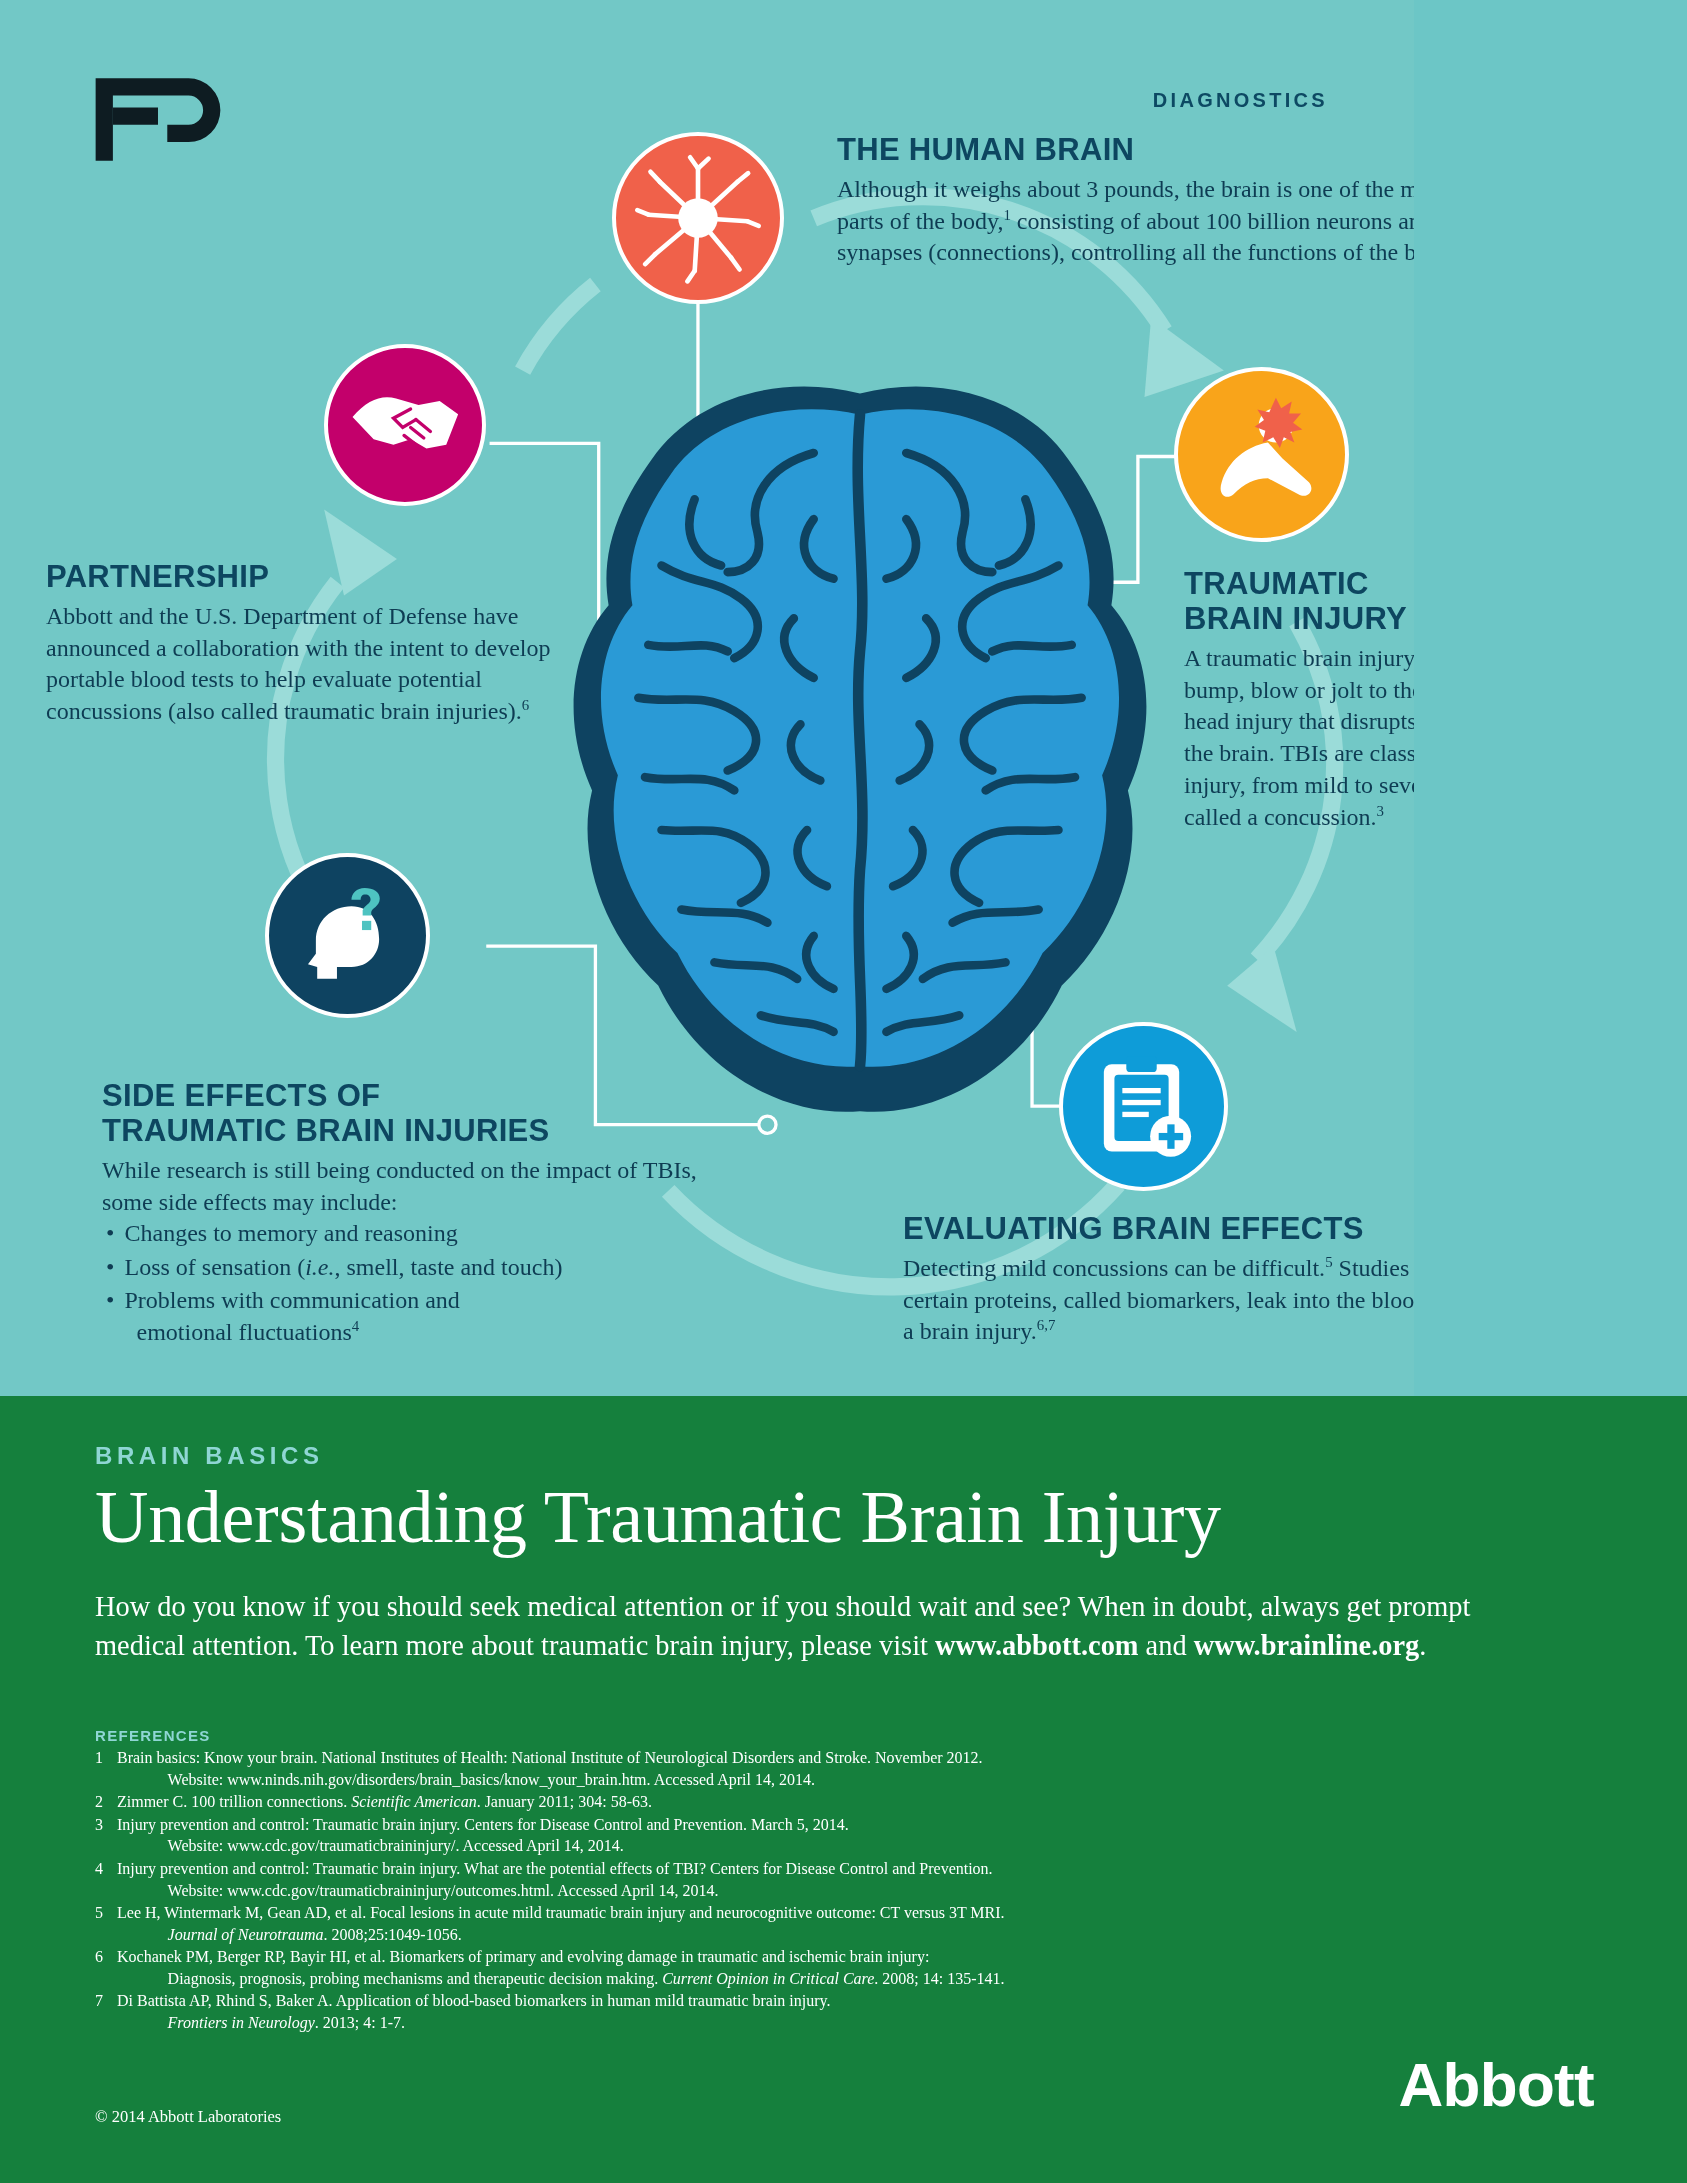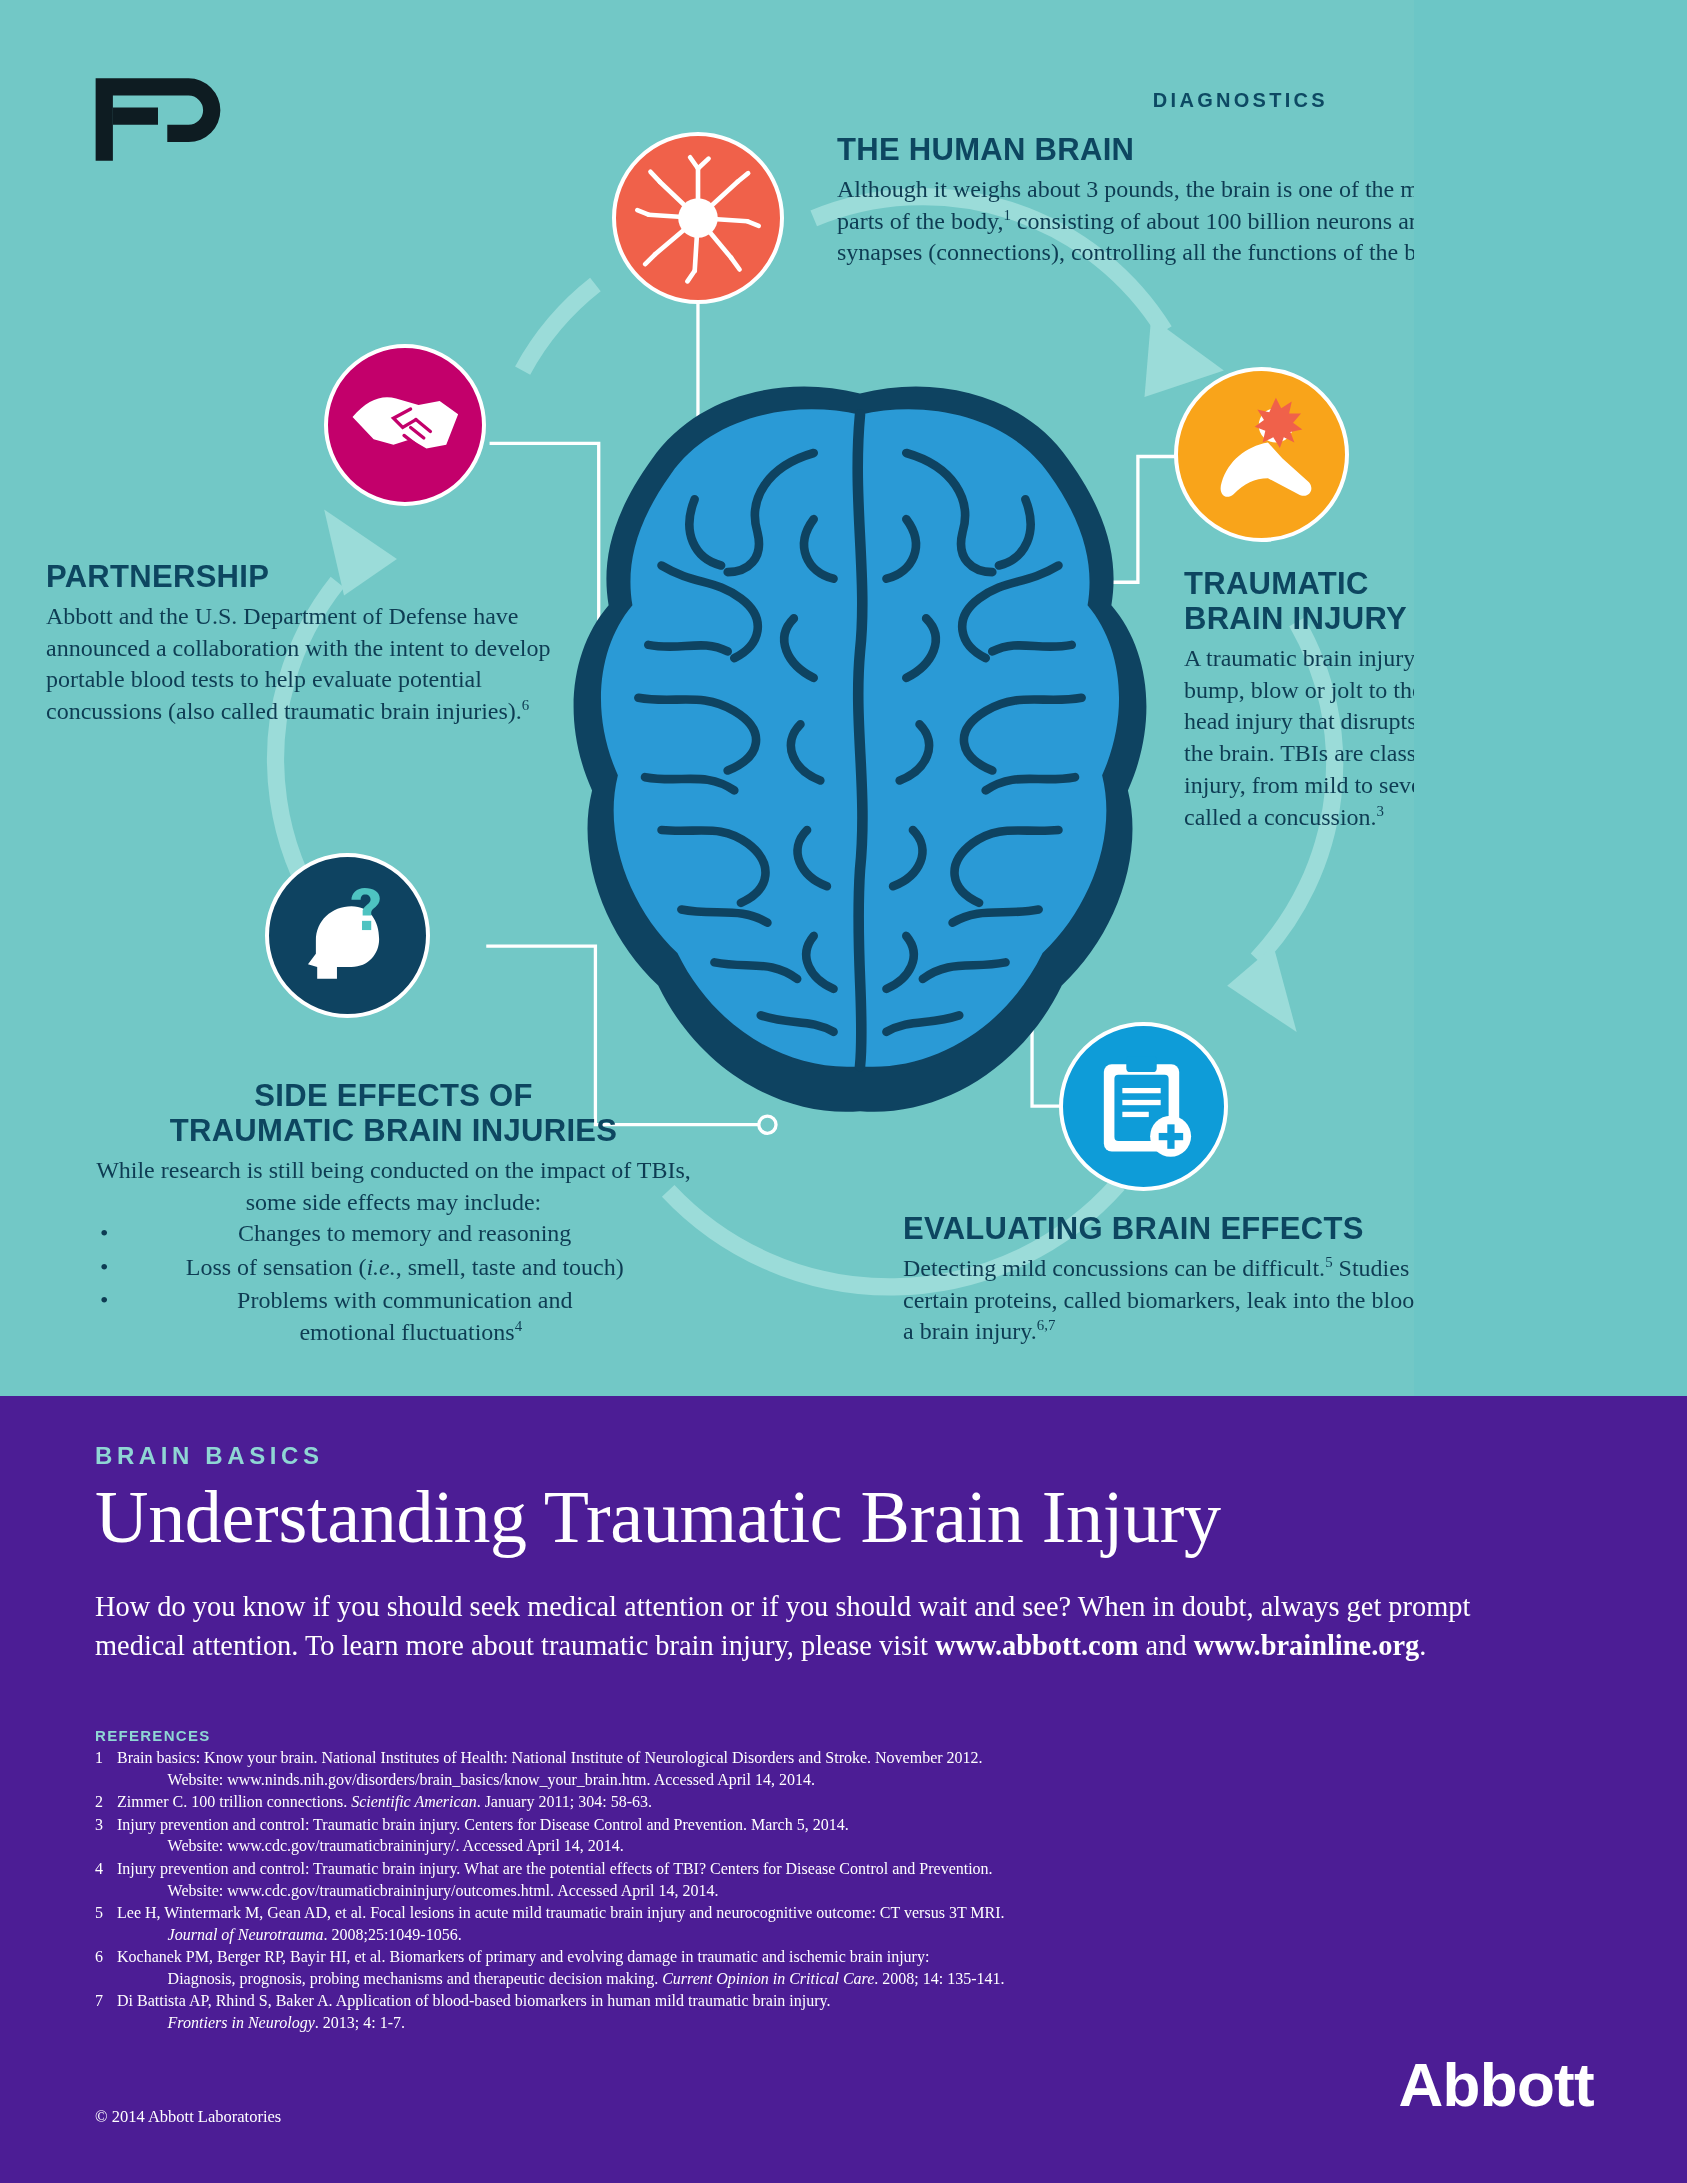--- a/index.html
+++ b/index.html
@@ -110,21 +110,21 @@
   }
   sup { font-size: 0.62em; vertical-align: super; line-height: 0; }
   .it { font-style: italic; }
 
   
   .bottom-section {
     position: absolute;
     left: 0; top: 1396px;
     width: 1687px;
     height: 787px;
-    background: #4c1d95;
+    background: #15803d;
     color: #ffffff;
   }
   .kicker {
     position: absolute;
     left: 95px; top: 46px;
     font-size: 24px;
     letter-spacing: 4.6px;
     font-weight: bold;
     color: #8fd6d4;
     font-family: "Liberation Sans", sans-serif;
@@ -413,21 +413,21 @@
         <span>BRAIN INJURY</span>
       </h2>
       <p>A traumatic brain injury (TBI) is caused by a bump, blow or jolt to the head or a penetrating head injury that disrupts the normal function of the brain. TBIs are classified by the severity of injury, from mild to severe. A mild TBI is also called a concussion.<sup>3</sup></p>
     </div>
 
     <div class="tb" style="left:46px; top:559px; width:523px;">
       <h2>PARTNERSHIP</h2>
       <p>Abbott and the U.S. Department of Defense have announced a collaboration with the intent to develop portable blood tests to help evaluate potential concussions (also called traumatic brain injuries).<sup>6</sup></p>
     </div>
 
-    <div class="tb" style="left:96px; top:1078px; width:595px;text-align:center;">
+    <div class="tb" style="left:102px; top:1078px; width:595px;">
       <h2>
         <span>SIDE EFFECTS OF</span><br>
         <span>TRAUMATIC BRAIN INJURIES</span>
       </h2>
       <p>While research is still being conducted on the impact of TBIs, some side  effects may include:</p>
       <ul>
         <li>Changes to memory and reasoning</li>
         <li>Loss of sensation (<span class="it">i.e.</span>, smell, taste and touch)</li>
         <li>Problems with communication and<br>&nbsp;&nbsp;emotional fluctuations<sup>4</sup></li>
       </ul>

